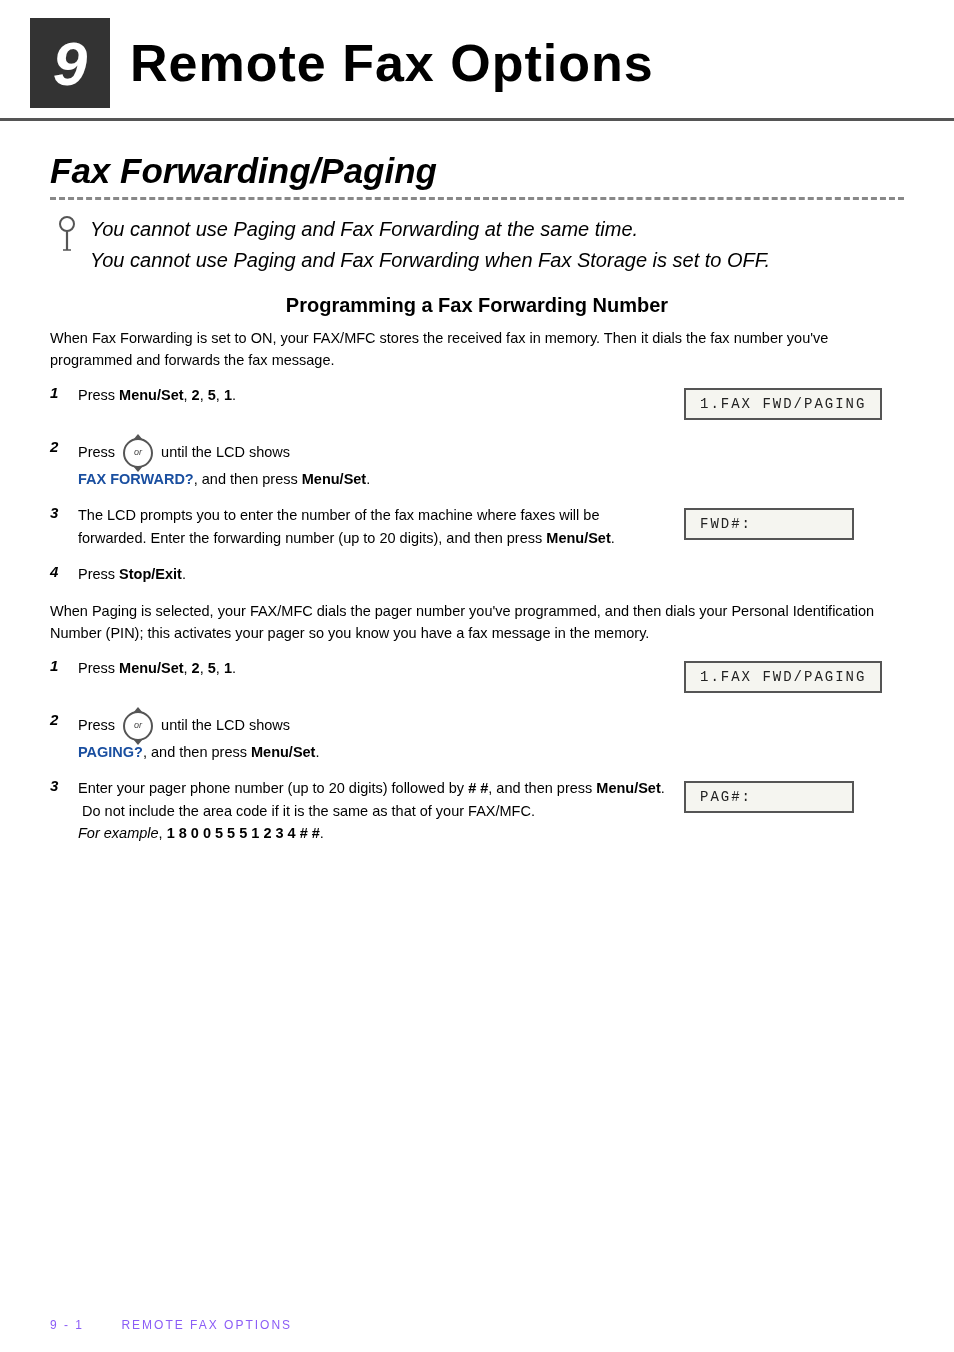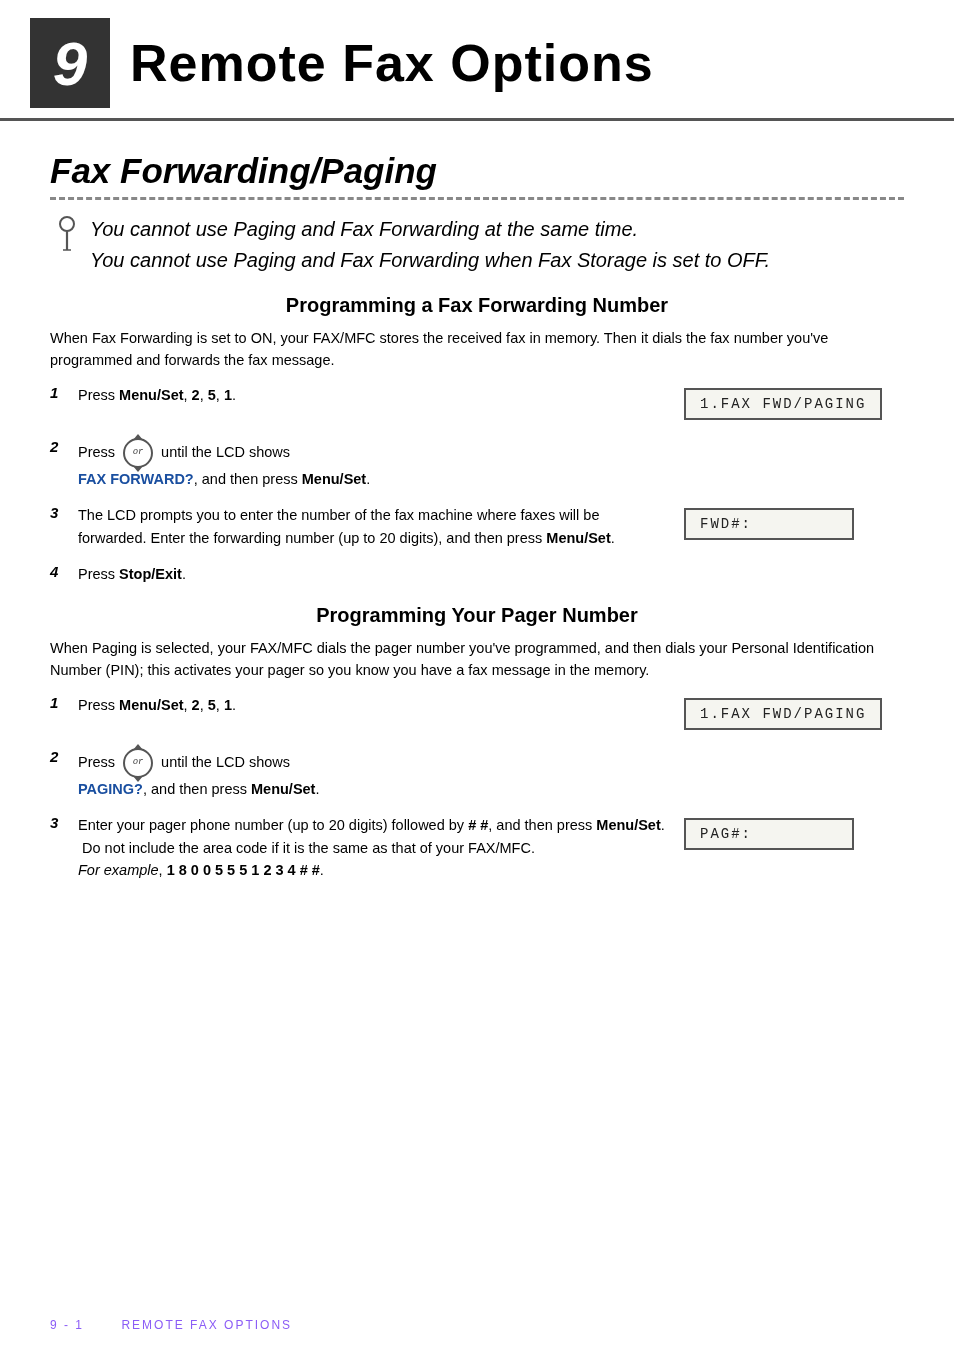--- a/index.html
+++ b/index.html
@@ -153,21 +153,20 @@
       align-items: center;
       justify-content: center;
       border: 2px solid #555;
       border-radius: 50%;
       font-size: 10px;
       font-style: italic;
       margin: 0 4px;
       vertical-align: middle;
       position: relative;
       background: #fff;
-      font-family: Liberation Mono, monospace;
     }
     .scroll-icon::before {
       content: '';
       position: absolute;
       top: -6px;
       left: 50%;
       transform: translateX(-50%);
       width: 0;
       height: 0;
       border-left: 5px solid transparent;
@@ -272,21 +271,20 @@
       <div class="step-row">
         <div class="step-number"><em>4</em></div>
         <div class="step-content">
           Press <strong>Stop/Exit</strong>.
         </div>
         <div class="step-side"></div>
       </div>
     </div>
 
     <div>
-      <div class="subsection-heading">Programming Your Pager Number</div>
       <p class="body-para">When Paging is selected, your FAX/MFC dials the pager number you've programmed, and then dials your Personal Identification Number (PIN); this activates your pager so you know you have a fax message in the memory.</p>
 
       <div class="step-row">
         <div class="step-number"><em>1</em></div>
         <div class="step-content">
           Press <strong>Menu/Set</strong>, <strong>2</strong>, <strong>5</strong>, <strong>1</strong>.
         </div>
         <div class="step-side">
           <div class="lcd-display">1.FAX FWD/PAGING</div>
         </div>

